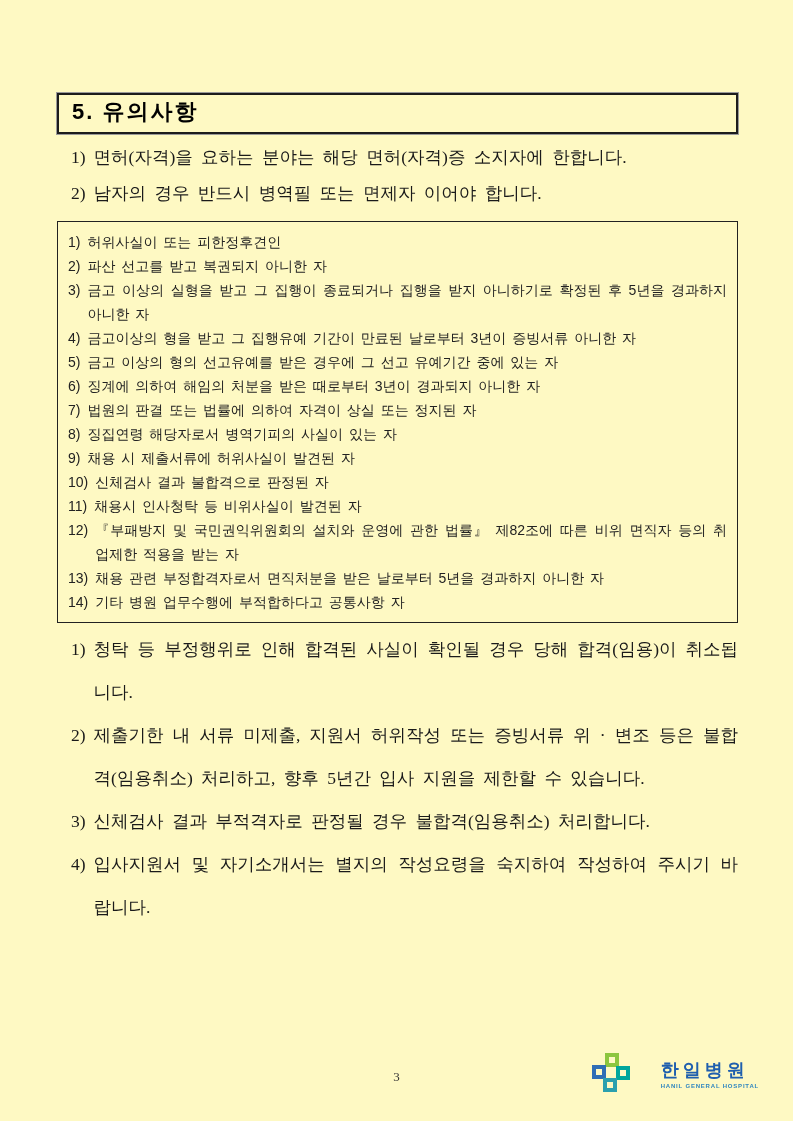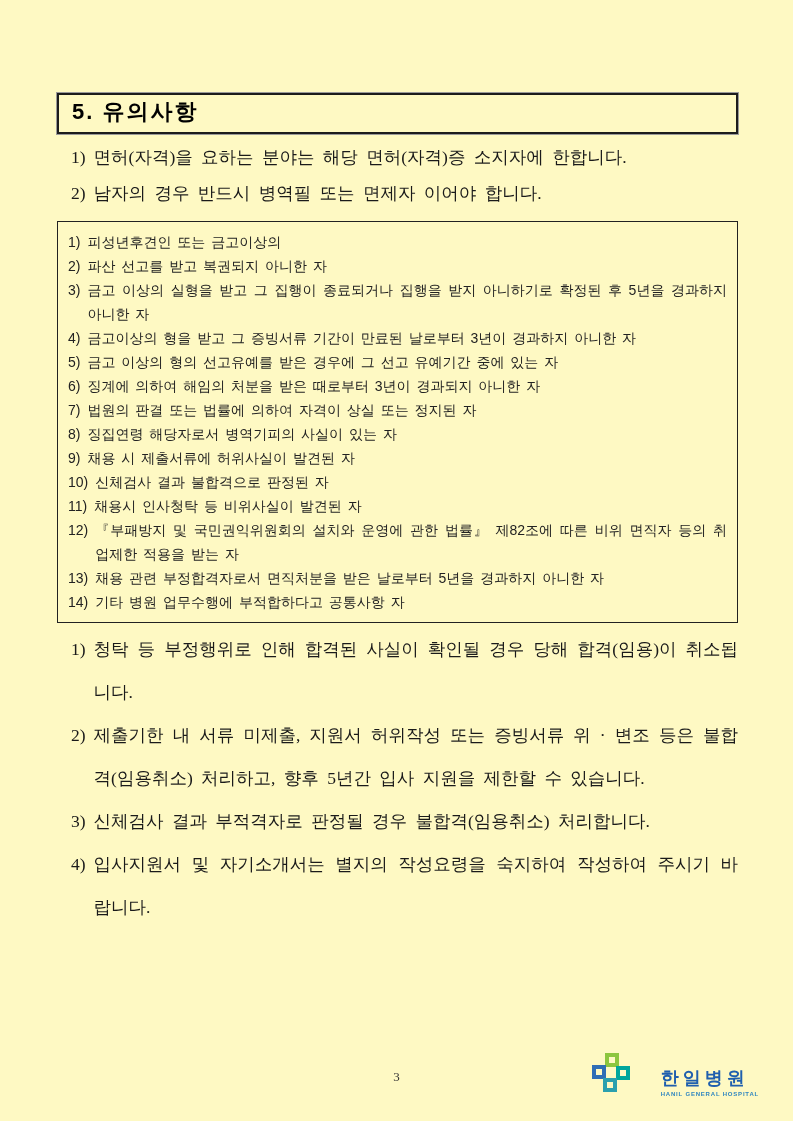--- a/index.html
+++ b/index.html
@@ -72,21 +72,21 @@
     bottom: 36px;
     text-align: center;
     font-size: 13px;
     color: #333;
   }
   .logo {
     position: absolute;
     right: 34px;
     bottom: 24px;
     display: flex;
-    align-items: flex-end;
+    align-items: center;
     gap: 25px;
   }
   .logo-mark { position: relative; width: 44px; height: 44px; }
   .sq { position: absolute; width: 14px; height: 14px; border: 4px solid; background: transparent; }
   .sq-green { left: 13px; top: 0;  border-color: var(--logo-green, #8cc63e); }
   .sq-blue  { left: 0;  top: 12px; border-color: var(--logo-blue, #2f6eb5); }
   .sq-teal  { left: 24px; top: 13px; border-color: var(--logo-teal, #00a69c); }
   .sq-cyan  { left: 11px; top: 25px; border-color: var(--logo-cyan, #2aa0ae); }
   .logo-text { display: flex; flex-direction: column; font-family: "Liberation Sans", sans-serif; }
   .logo-name {
@@ -122,33 +122,33 @@
           <span class="num">2)</span>
           <span class="txt">남자의 경우 반드시 병역필 또는 면제자 이어야 합니다.</span>
         </div>
       </div>
     </div>
 
     <div class="sec sec-b">
       <div class="list-box">
         <div class="box-item">
           <span class="num">1)</span>
-          <span class="txt">피성년후견인 또는 금고이상의</span>
+          <span class="txt">허위사실이 또는 피한정후견인</span>
         </div>
         <div class="box-item">
           <span class="num">2)</span>
           <span class="txt">파산 선고를 받고 복권되지 아니한 자</span>
         </div>
         <div class="box-item">
           <span class="num">3)</span>
           <span class="txt">금고 이상의 실형을 받고 그 집행이 종료되거나 집행을 받지 아니하기로 확정된 후 5년을 경과하지 아니한 자</span>
         </div>
         <div class="box-item">
           <span class="num">4)</span>
-          <span class="txt">금고이상의 형을 받고 그 증빙서류 기간이 만료된 날로부터 3년이 경과하지 아니한 자</span>
+          <span class="txt">금고이상의 형을 받고 그 집행유예 기간이 만료된 날로부터 3년이 증빙서류 아니한 자</span>
         </div>
         <div class="box-item">
           <span class="num">5)</span>
           <span class="txt">금고 이상의 형의 선고유예를 받은 경우에 그 선고 유예기간 중에 있는 자</span>
         </div>
         <div class="box-item">
           <span class="num">6)</span>
           <span class="txt">징계에 의하여 해임의 처분을 받은 때로부터 3년이 경과되지 아니한 자</span>
         </div>
         <div class="box-item">

